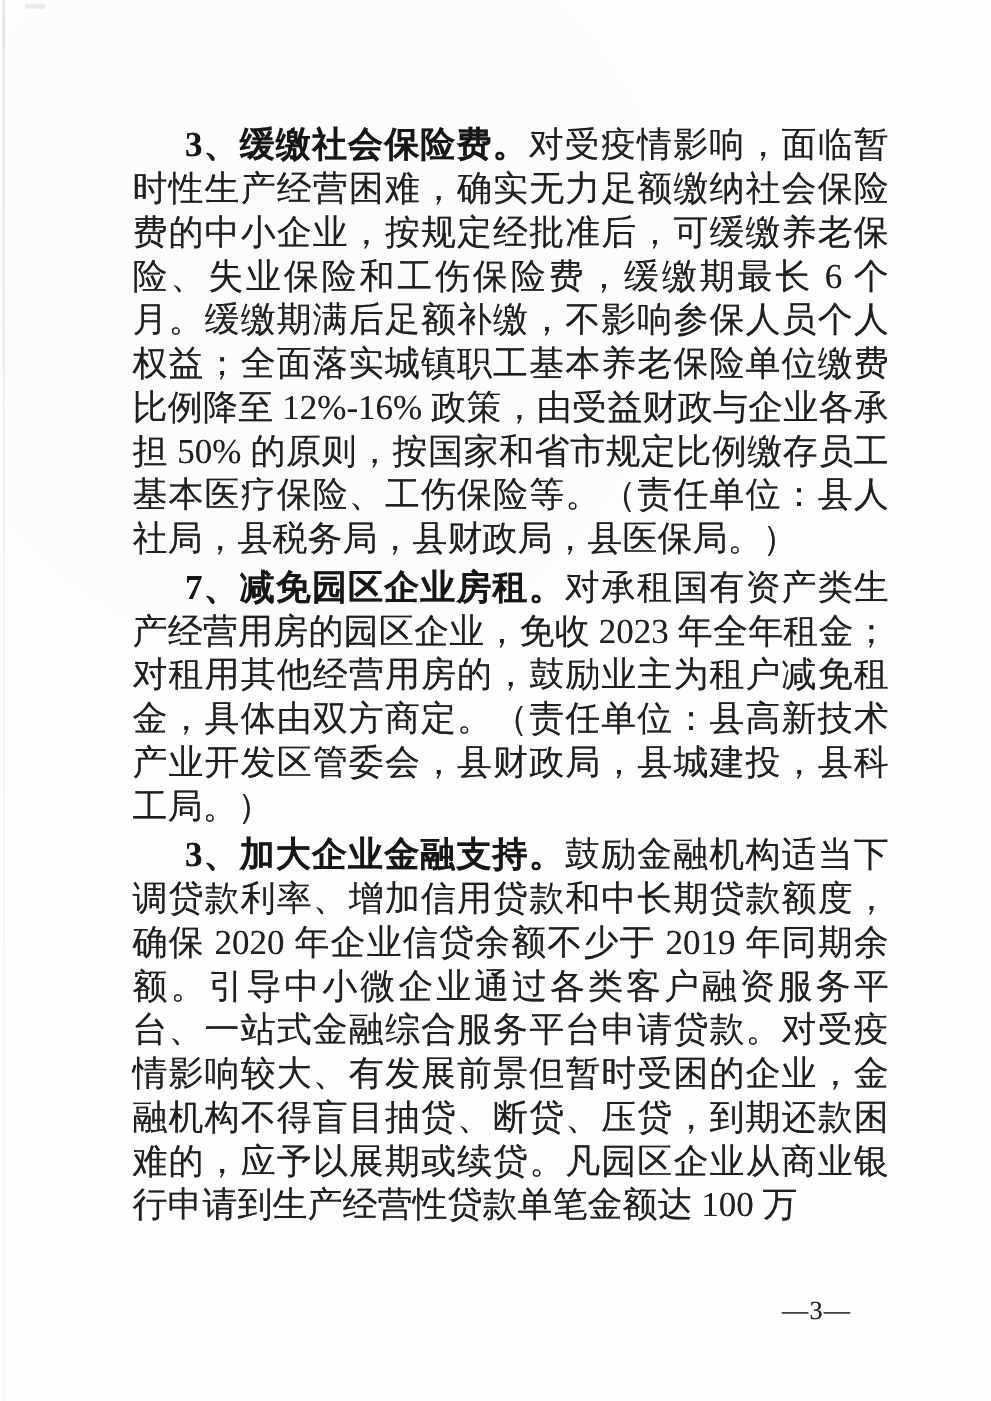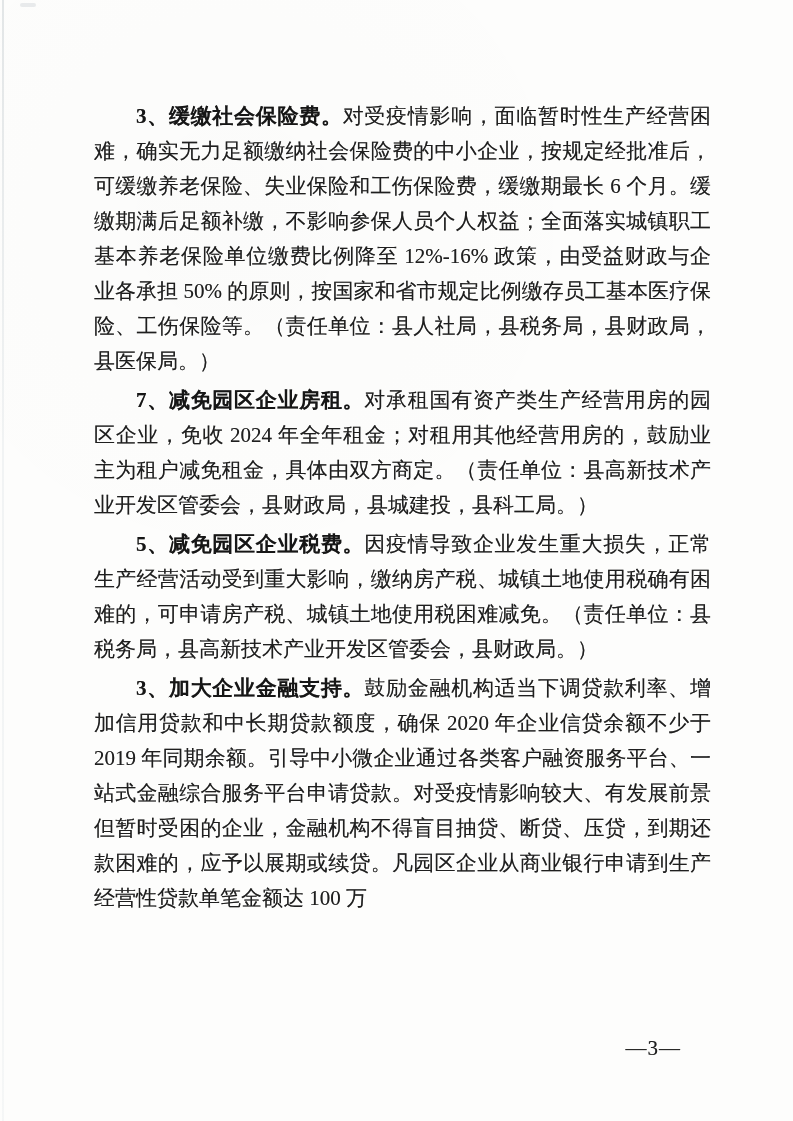--- a/index.html
+++ b/index.html
@@ -41,27 +41,27 @@
     border-radius: 2px;
     opacity: 0.8;
   }
   .content {
     position: absolute;
     left: 90px;
     top: 99px;
     width: 621px;
   }
   .para {
-    font-size: 21px;
+    font-size: 28px;
     line-height: 35px;
     color: #1f1f1f;
     text-align: justify;
     text-justify: inter-ideograph;
     text-indent: 42px;
-    margin: 0 0 4px 4px;
+    margin: 0 0 4px 16px;
     text-shadow: 0 0 0.5px rgba(40,40,40,0.55);
   }
   .head {
     font-weight: bold;
     color: #161616;
   }
   .pagenum {
     position: absolute;
     top: 1036px;
     right: 112px;
@@ -75,23 +75,22 @@
 <body>
 
 <div class="page">
   <div class="scan-edge"></div>
   <div class="scan-smudge"></div>
 
   <div class="content">
 
     <p class="para"><b class="head">3、缓缴社会保险费。</b><span>对受疫情影响，面临暂时性生产经营困难，确实无力足额缴纳社会保险费的中小企业，按规定经批准后，可缓缴养老保险、失业保险和工伤保险费，缓缴期最长 6 个月。缓缴期满后足额补缴，不影响参保人员个人权益；全面落实城镇职工基本养老保险单位缴费比例降至 12%-16% 政策，由受益财政与企业各承担 50% 的原则，按国家和省市规定比例缴存员工基本医疗保险、工伤保险等。（责任单位：县人社局，县税务局，县财政局，县医保局。）</span></p>
 
-    <p class="para"><b class="head">7、减免园区企业房租。</b><span>对承租国有资产类生产经营用房的园区企业，免收 2024 年全年租金；对租用其他经营用房的，鼓励业主为租户减免租金，具体由双方商定。（责任单位：县高新技术产业开发区管委会，县财政局，县城建投，县科工局。）</span></p>
+    <p class="para"><b class="head">7、减免园区企业房租。</b><span>对承租国有资产类生产经营用房的园区企业，免收 2023 年全年租金；对租用其他经营用房的，鼓励业主为租户减免租金，具体由双方商定。（责任单位：县高新技术产业开发区管委会，县财政局，县城建投，县科工局。）</span></p>
 
-    <p class="para"><b class="head">5、减免园区企业税费。</b><span>因疫情导致企业发生重大损失，正常生产经营活动受到重大影响，缴纳房产税、城镇土地使用税确有困难的，可申请房产税、城镇土地使用税困难减免。（责任单位：县税务局，县高新技术产业开发区管委会，县财政局。）</span></p>
 
 
     <p class="para"><b class="head">3、加大企业金融支持。</b><span>鼓励金融机构适当下调贷款利率、增加信用贷款和中长期贷款额度，确保 2020 年企业信贷余额不少于 2019 年同期余额。引导中小微企业通过各类客户融资服务平台、一站式金融综合服务平台申请贷款。对受疫情影响较大、有发展前景但暂时受困的企业，金融机构不得盲目抽贷、断贷、压贷，到期还款困难的，应予以展期或续贷。凡园区企业从商业银行申请到生产经营性贷款单笔金额达 100 万</span></p>
 
   </div>
 
   <div class="pagenum">—3—</div>
 </div>
 
 </body></html>

